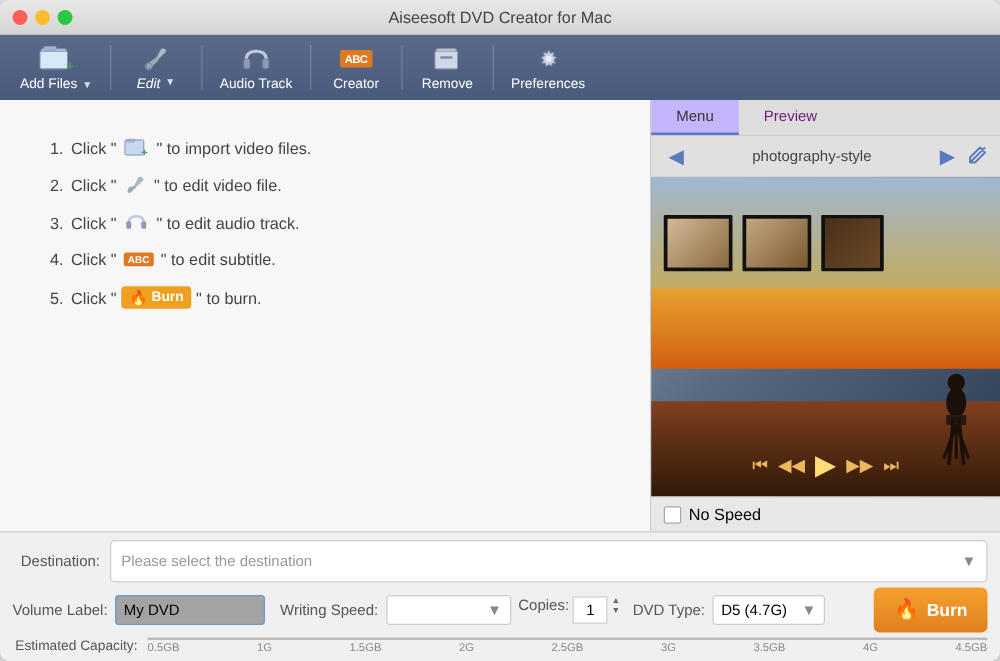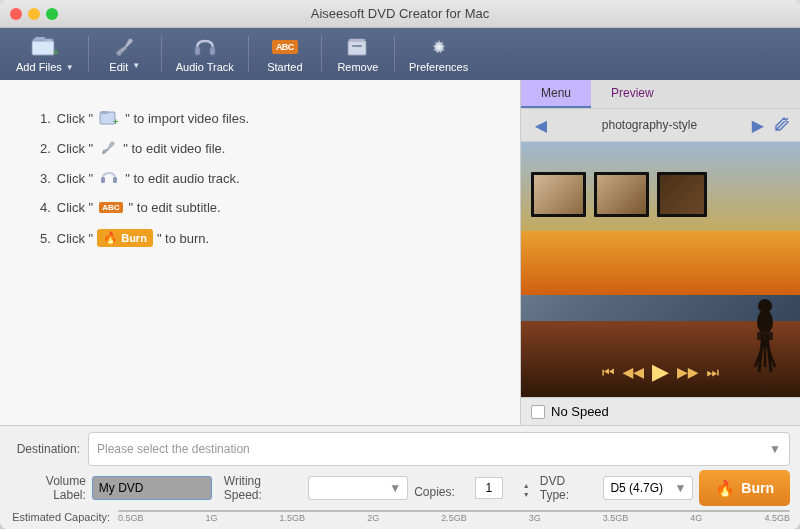--- a/index.html
+++ b/index.html
@@ -318,21 +318,21 @@
       border: 1px solid #ccc;
       border-radius: 3px;
       background: white;
       padding: 0 6px;
       font-size: 12px;
       min-width: 100px;
       display: flex; align-items: center; justify-content: space-between;
       cursor: pointer;
     }
     .copies-row {
-      display: flex; align-items: flex-end; gap: 20px;
+      display: flex; align-items: flex-start; gap: 3px;
     }
     .copies-input {
       width: 28px; height: 22px;
       border: 1px solid #ccc;
       text-align: center;
       font-size: 12px;
     }
     .spin-btns {
       display: flex; flex-direction: column;
     }
@@ -470,21 +470,21 @@
     <div class="toolbar-separator"></div>
 
     <div class="toolbar-btn">
       <div class="icon-area">
         <svg width="24" height="22" viewBox="0 0 24 22">
           <path d="M16 3 Q19 2 20 5 L12 13 L10 14 L11 12 Z" fill="#b0b8c8" stroke="#8090a8" stroke-width="0.5"></path>
           <path d="M6 14 Q4 16 4 18 Q6 20 8 18 L14 12 L12 10 Z" fill="#a0a8b8"></path>
           <circle cx="6" cy="17" r="2.5" fill="none" stroke="#8090a8" stroke-width="1"></circle>
         </svg>
       </div>
-      <div style="display:flex;align-items:flex-start;gap:2px;">
+      <div style="display:flex;align-items:flex-start;gap:2px;font-style:italic;">
         <span>Edit</span>
         <span class="arrow-down">▼</span>
       </div>
     </div>
 
     <div class="toolbar-separator"></div>
 
     <div class="toolbar-btn">
       <div class="icon-area">
         <svg width="26" height="22" viewBox="0 0 26 22">
@@ -495,21 +495,21 @@
       </div>
       <span>Audio Track</span>
     </div>
 
     <div class="toolbar-separator"></div>
 
     <div class="toolbar-btn">
       <div class="icon-area">
         <div style="background:#e07a20;color:white;font-size:9px;font-weight:bold;padding:2px 4px;border-radius:2px;letter-spacing:-0.5px;">ABC</div>
       </div>
-      <span>Started</span>
+      <span>Creator</span>
     </div>
 
     <div class="toolbar-separator"></div>
 
     <div class="toolbar-btn">
       <div class="icon-area">
         <svg width="24" height="22" viewBox="0 0 24 22">
           <rect x="3" y="3" width="16" height="16" rx="1" fill="#c8d0e0" stroke="#9098b0" stroke-width="0.8"></rect>
           <rect x="2" y="5" width="18" height="14" rx="1" fill="#d0d8e8" stroke="#9098b0" stroke-width="0.8"></rect>
           <line x1="7" y1="10" x2="15" y2="10" stroke="#8090a8" stroke-width="2" stroke-linecap="round"></line>

